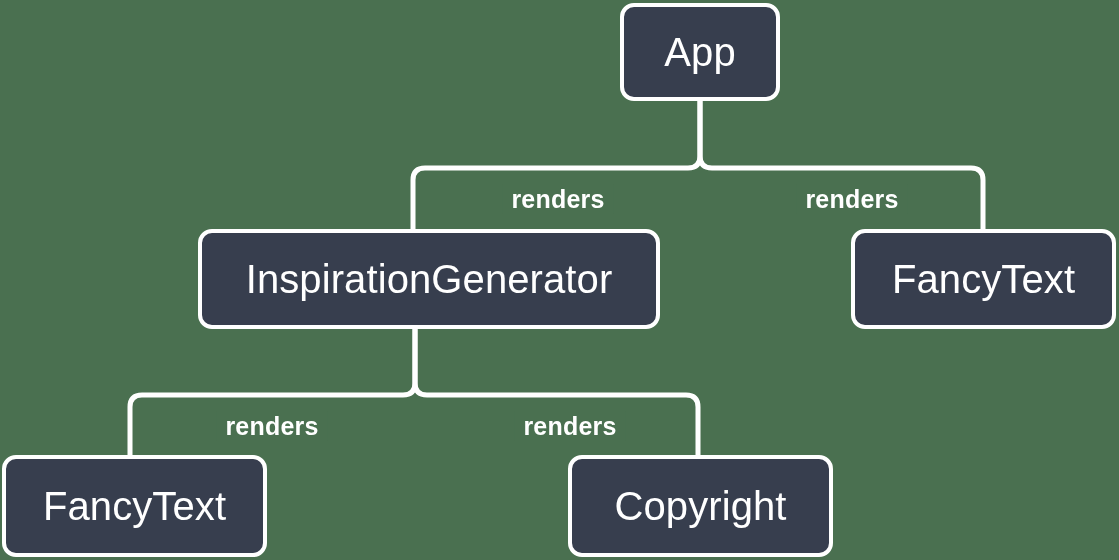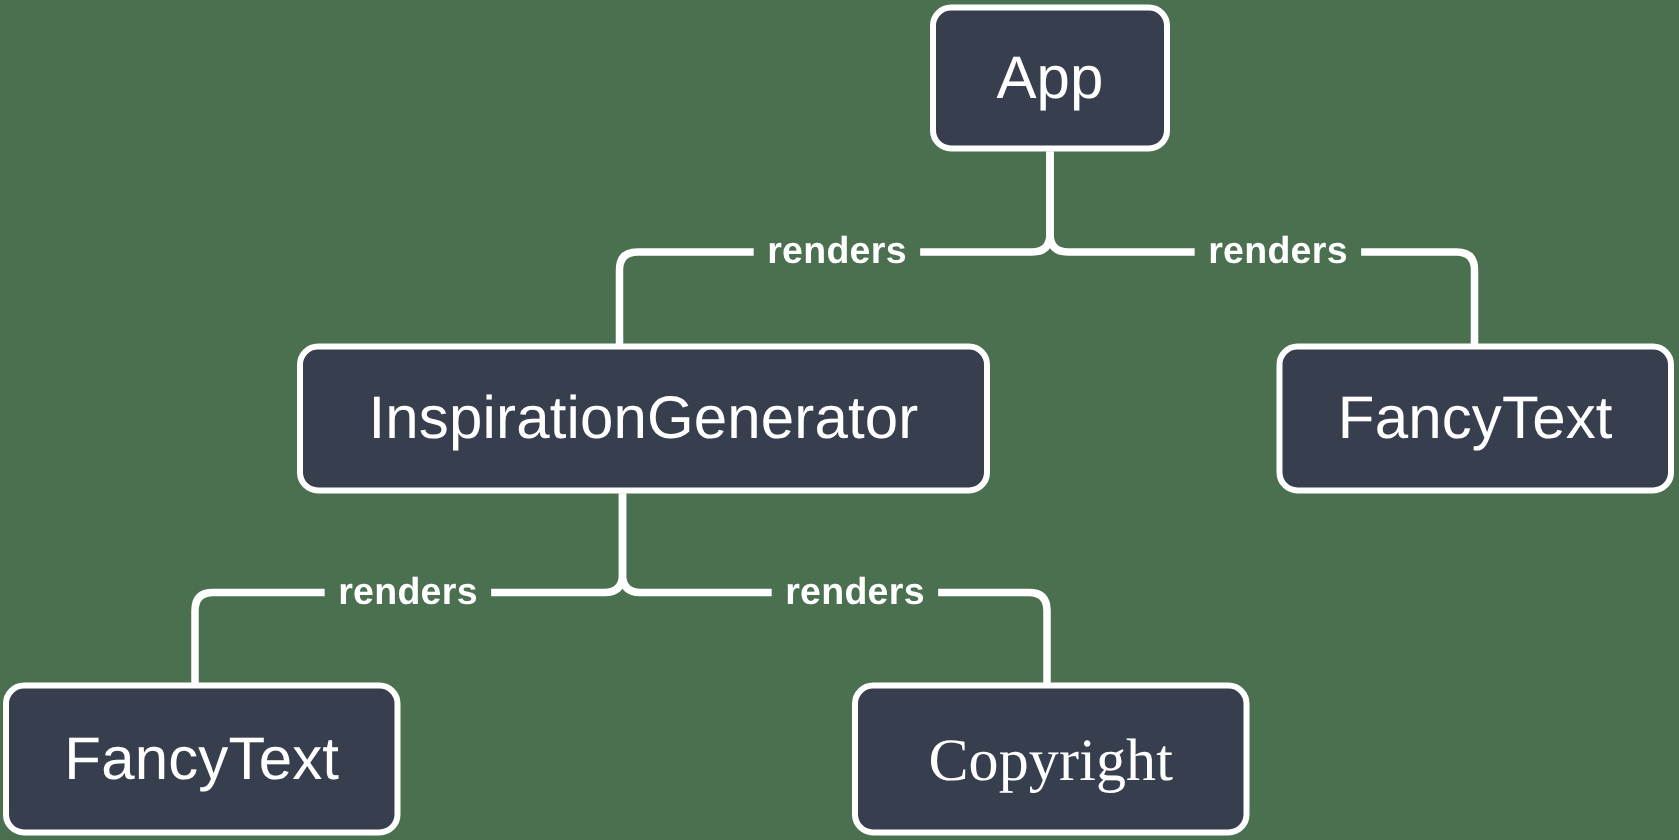--- a/index.html
+++ b/index.html
@@ -45,20 +45,21 @@
     position: absolute;
     transform: translate(-50%, -50%);
     color: #ffffff;
     font-size: 25px;
     font-weight: 600;
     letter-spacing: 0.2px;
     white-space: nowrap;
     background: #4a7050;
     padding: 0 9px;
     z-index: 3;
+    margin-top: 31px;
   }
 </style>
 </head>
 <body>
 
 <div id="diagram-root">
 
   <svg id="edge-layer" viewBox="0 0 1119 560">
     <g fill="none" stroke="#ffffff" stroke-width="5" stroke-linecap="butt">
       <path d="M 700 101 L 700 156 Q 700 168 688 168 L 425 168 Q 413 168 413 180 L 413 232"></path>
@@ -77,21 +78,21 @@
   </div>
 
   <div class="node" style="left:851px; top:229px; width:265px; height:100px;">
     <span>FancyText</span>
   </div>
 
   <div class="node" style="left:2px; top:455px; width:265px; height:102px;">
     <span>FancyText</span>
   </div>
 
-  <div class="node" style="left:568px; top:455px; width:265px; height:102px;font-family:Liberation Serif, serif;">
+  <div class="node" style="left:568px; top:455px; width:265px; height:102px;">
     <span>Copyright</span>
   </div>
 
   <div class="edge-label" style="left:558px; top:168px;">renders</div>
 
   <div class="edge-label" style="left:852px; top:168px;">renders</div>
 
   <div class="edge-label" style="left:272px; top:395px;">renders</div>
 
   <div class="edge-label" style="left:570px; top:395px;">renders</div>

